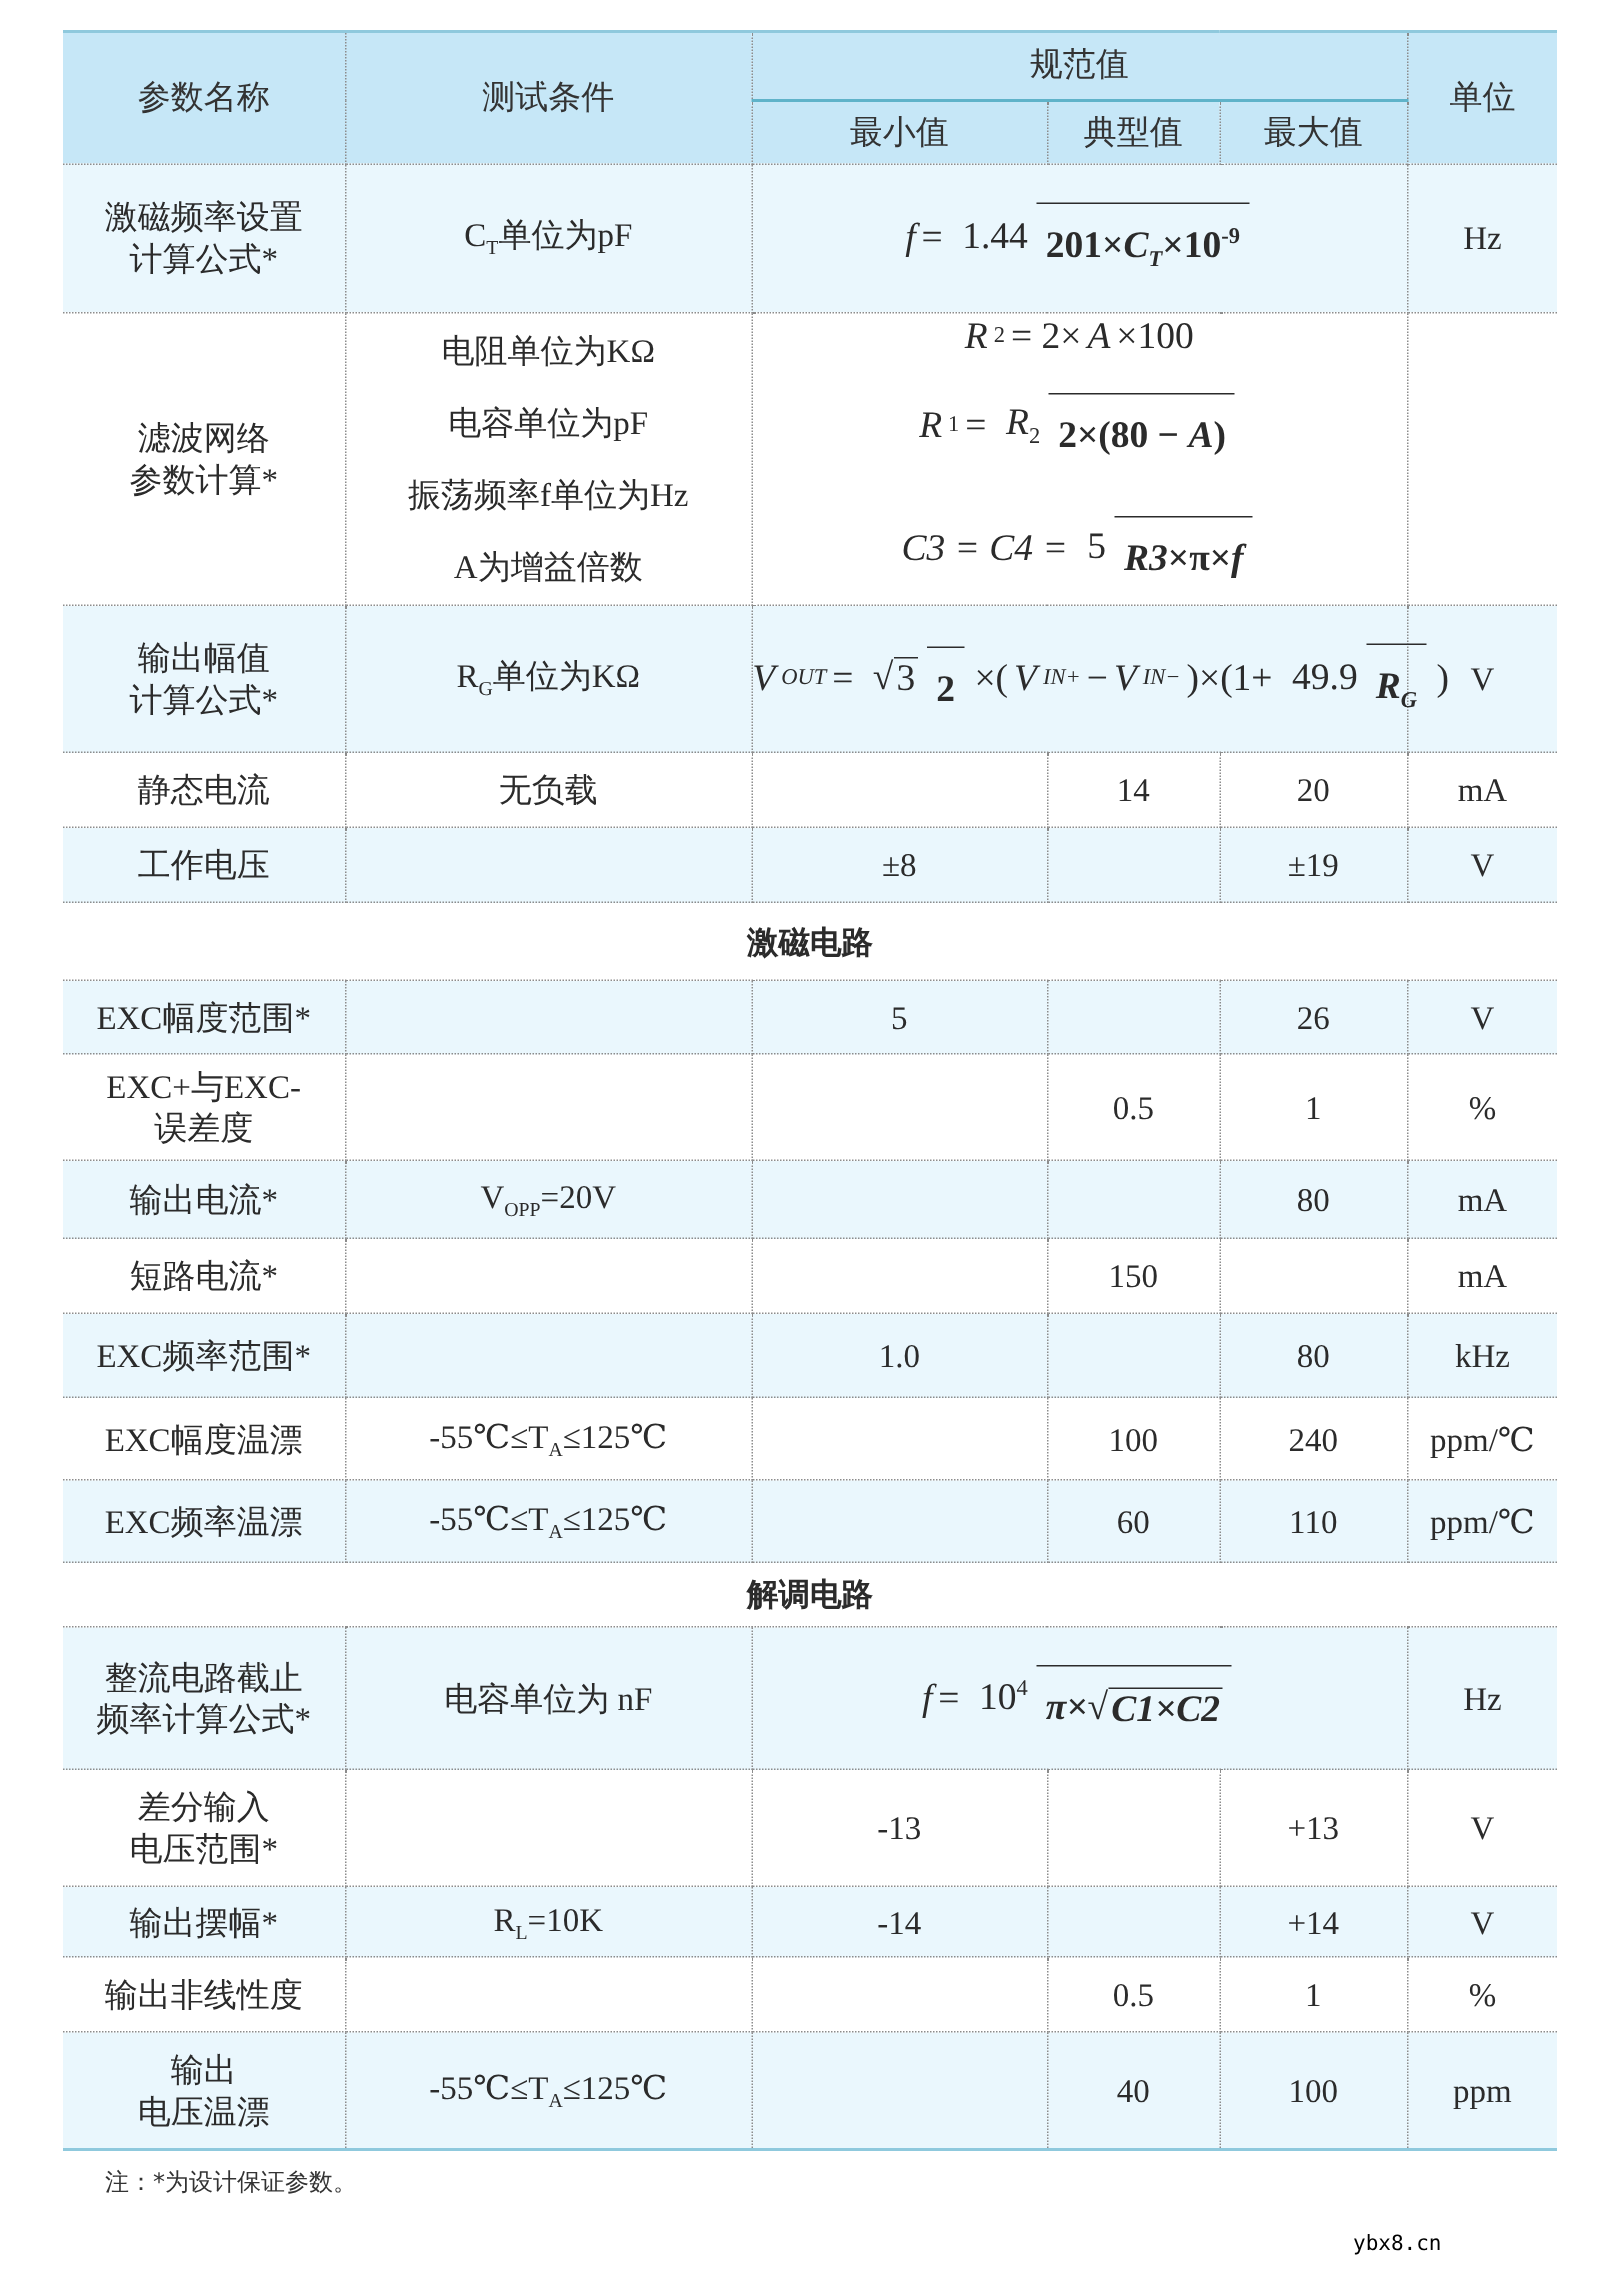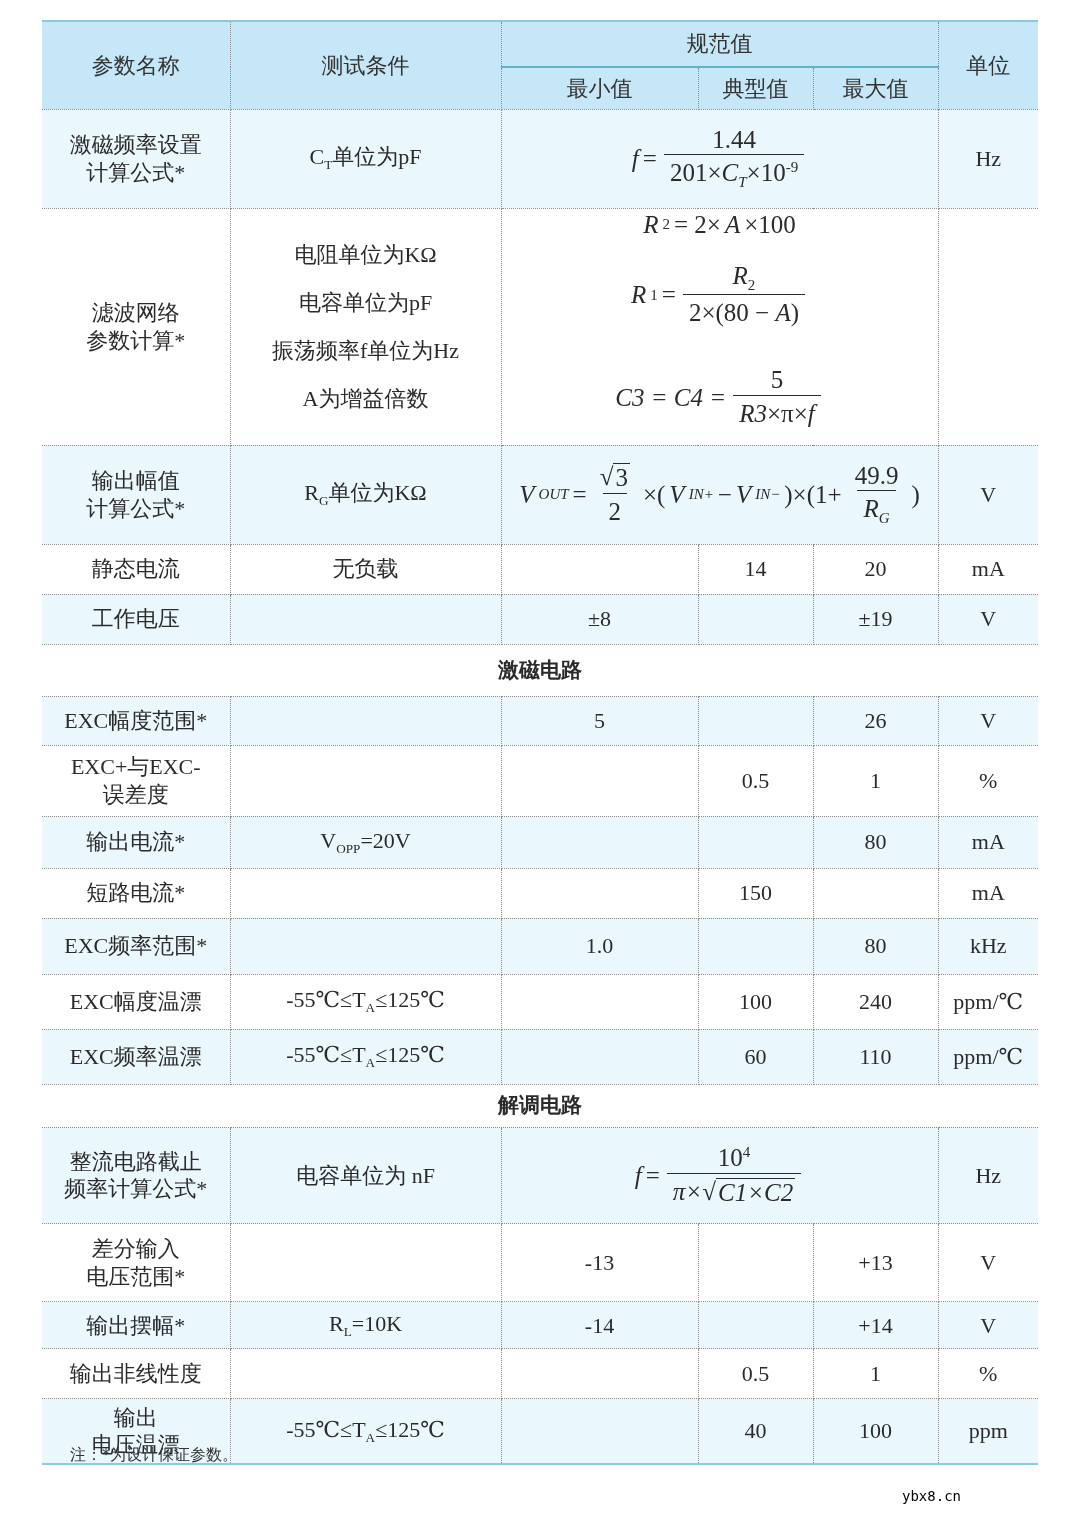--- a/index.html
+++ b/index.html
@@ -14,23 +14,23 @@
   table.spec tr > :last-child { border-right:none; }
   thead th { background:#c6e7f7; font-family:"DejaVu Sans","Liberation Sans",sans-serif; font-size:21px; color:#333; }
   thead th.group { border-bottom:2px solid #5fb3c9; }
   tr.blue td { background:#eaf7fd; }
   tr.white td { background:#ffffff; }
   tr.section td { background:#ffffff; font-weight:bold; font-family:"DejaVu Sans","Liberation Sans",sans-serif; font-size:21px; }
   .ml { line-height:46px; }
   .ml2 { line-height:26px; }
   .formula { font-family:"Liberation Serif","DejaVu Serif",serif; font-size:25px; font-style:normal; display:inline-flex; align-items:center; gap:4px; }
   .formula i { font-style:italic; }
-  .frac { display:inline-flex; flex-direction:column; align-items:center; vertical-align:middle; margin:16px 3px; }
+  .frac { display:inline-flex; flex-direction:row; align-items:center; vertical-align:middle; margin:16px 3px; }
   .frac .num { padding:0 6px; line-height:1.15; }
-  .frac .den { border-top:1.5px solid #2b2b2b; padding:4px 6px 0; line-height:1.15; }
+  .frac .den { border-top:1.5px solid #2b2b2b; padding:14px 6px 0; line-height:1.15;font-weight:bold; }
   sub, sup { font-size:0.6em; }
   .fstack { display:flex; flex-direction:column; align-items:center; gap:6px; }
   .footnote { position:absolute; left:70px; top:1445px; font-size:16px; color:#333;
               font-family:"DejaVu Sans","Liberation Sans",sans-serif; }
   .watermark { position:absolute; left:902px; top:1488px; font-size:14px; color:#000000;
                font-family:"DejaVu Sans Mono","Liberation Mono",monospace; }
   .sqrt { display:inline-flex; align-items:flex-start; }
   .sqrt .rad { border-top:1.5px solid #2b2b2b; padding:0 2px; }
 </style>
 </head>
@@ -274,21 +274,21 @@
       <td>V</td>
     </tr>
     <tr class="white" style="height:50px">
       <td>输出非线性度</td>
       <td></td>
       <td></td>
       <td>0.5</td>
       <td>1</td>
       <td>%</td>
     </tr>
-    <tr class="blue" style="height:65px">
+    <tr class="blue" style="height:78px">
       <td class="ml2">
         <div>输出</div>
         <div>电压温漂</div>
       </td>
       <td><span>-55℃≤T</span><sub>A</sub><span>≤125℃</span></td>
       <td></td>
       <td>40</td>
       <td>100</td>
       <td>ppm</td>
     </tr>

